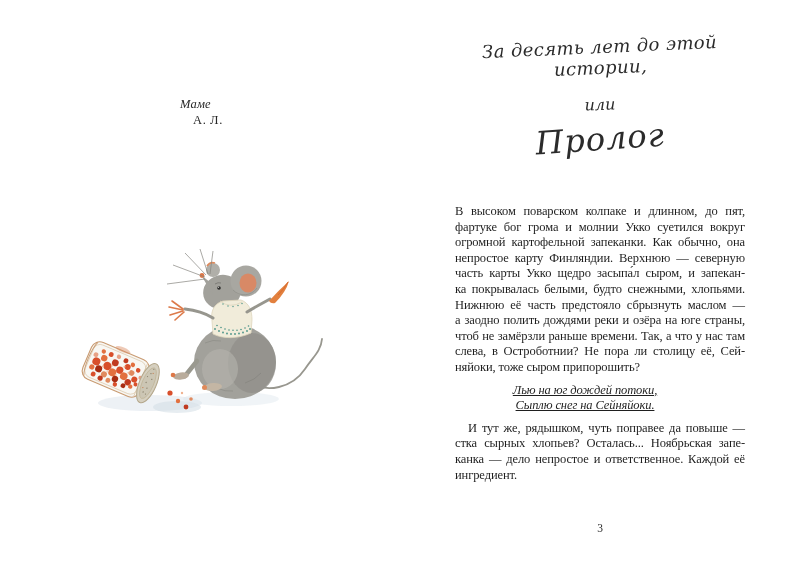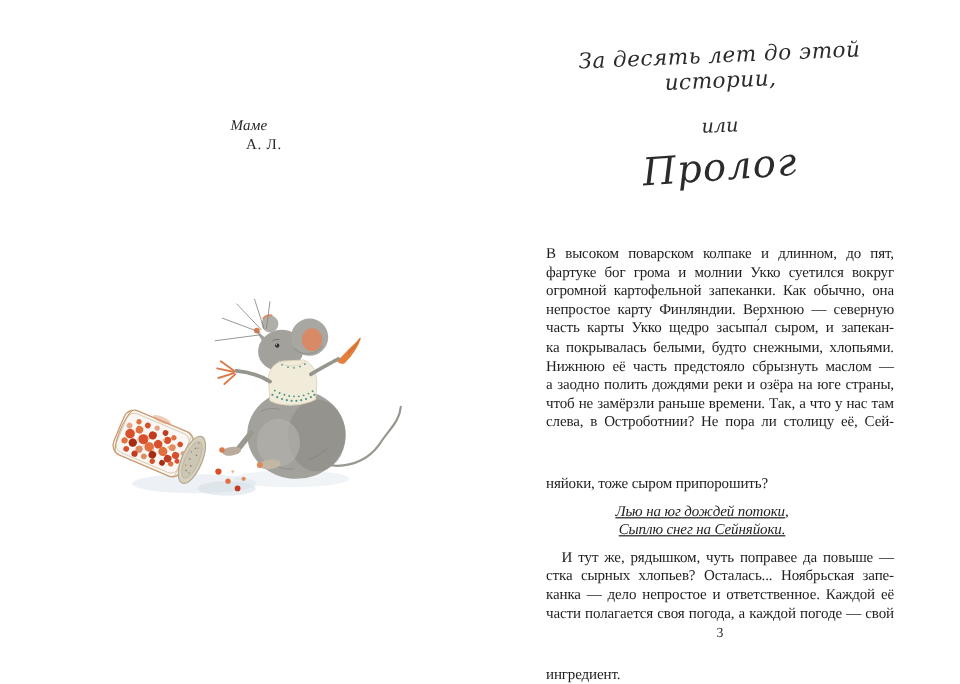--- a/index.html
+++ b/index.html
@@ -1,21 +1,21 @@
 <!DOCTYPE html>
 <html><head>
 <meta charset="utf-8">
 <style>
   html,body{margin:0;padding:0;background:#ffffff;}
   .spread{
     position:relative;width:800px;height:570px;background:#ffffff;overflow:hidden;
     font-family:"Liberation Serif", serif;color:#1f1f1f;
   }
   .page{position:absolute;top:0;width:400px;height:570px;}
-  .page-left{left:12px;}
+  .page-left{left:0;}
   .page-right{left:400px;}
 
   
   .dedication{position:absolute;left:180px;top:97px;font-size:12.5px;line-height:15.5px;color:#272727;}
   .dedication .ded1{font-style:italic;letter-spacing:.2px;}
   .dedication .ded2{padding-left:13px;letter-spacing:.6px;}
 
   
   .illustration{position:absolute;left:55px;top:243px;width:300px;height:210px;}
 
@@ -24,21 +24,21 @@
   .title-l1{font-family:"DejaVu Serif", serif;font-style:italic;font-size:18px;letter-spacing:.4px;
             transform:rotate(-2.5deg);transform-origin:center;}
   .title-l2{font-family:"DejaVu Serif", serif;font-style:italic;font-size:16px;margin-top:17px;
             transform:rotate(-2deg);}
   .title-l3{font-family:"DejaVu Serif", serif;font-style:italic;font-size:32px;margin-top:6px;
             transform:rotate(-4deg);letter-spacing:1px;}
 
   
   .body-block{position:absolute;left:55px;top:204px;width:290px;font-size:12.5px;line-height:15.6px;letter-spacing:-0.1px;}
   .para .line{text-align:justify;text-align-last:justify;}
-  .para .line.last{text-align-last:left;margin-top:36px;}
+  .para .line.last{text-align-last:left;}
   .indent-first .line:first-child{text-indent:13px;}
   .verse{margin:7px 0;font-style:italic;}
   .verse .line, .verse .line.last{text-align:center;text-align-last:center;padding-right:30px;text-decoration:underline;}
 
   .page-number{position:absolute;left:55px;top:522px;width:290px;text-align:center;font-size:11.5px;color:#2a2a2a;}
 </style>
 </head>
 <body>
 
 <div class="spread">
@@ -231,21 +231,20 @@
           <div class="line last">няйоки, тоже сыром припорошить?</div>
         </div>
       <div class="verse">
           <div class="line">Лью на юг дождей потоки,</div>
           <div class="line last">Сыплю снег на Сейняйоки.</div>
         </div>
       <div class="para indent-first">
           <div class="line">И тут же, рядышком, чуть поправее да повыше —</div>
           <div class="line">стка сырных хлопьев? Осталась... Ноябрьская запе-</div>
           <div class="line">канка — дело непростое и ответственное. Каждой её</div>
-          <div class="line">части полагается своя погода, а каждой погоде — свой</div>
           <div class="line last">ингредиент.</div>
         </div>
     </div>
 
     <div class="page-number">3</div>
   </div>
 
 </div>
 
 </body></html>

